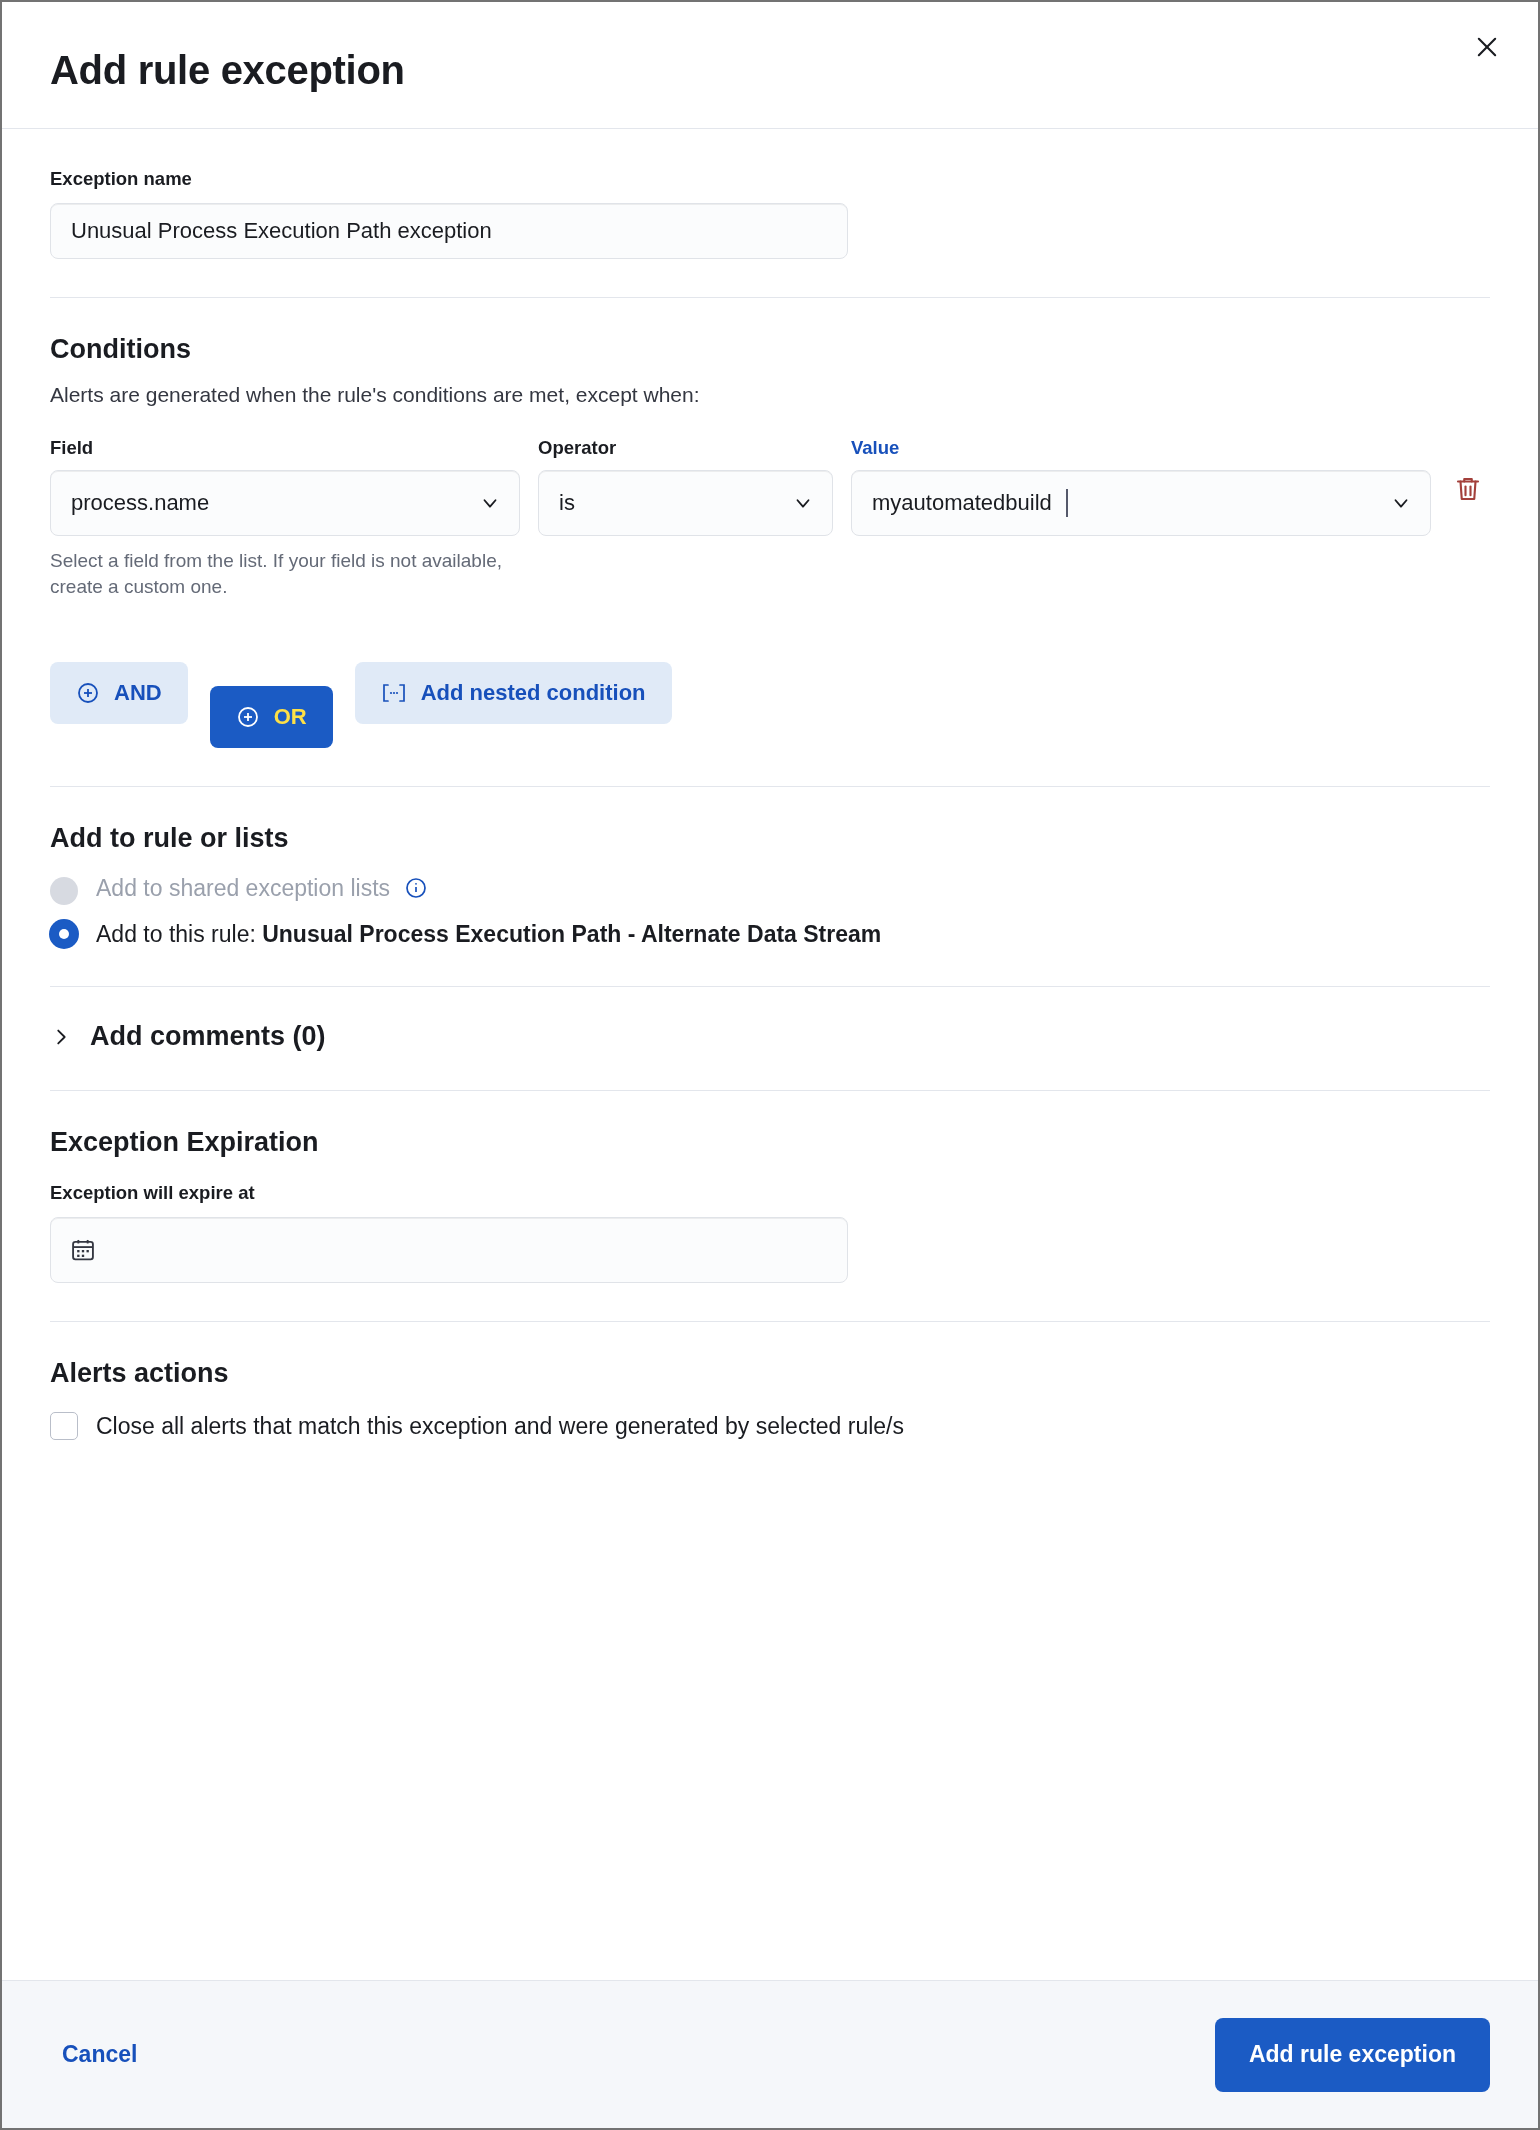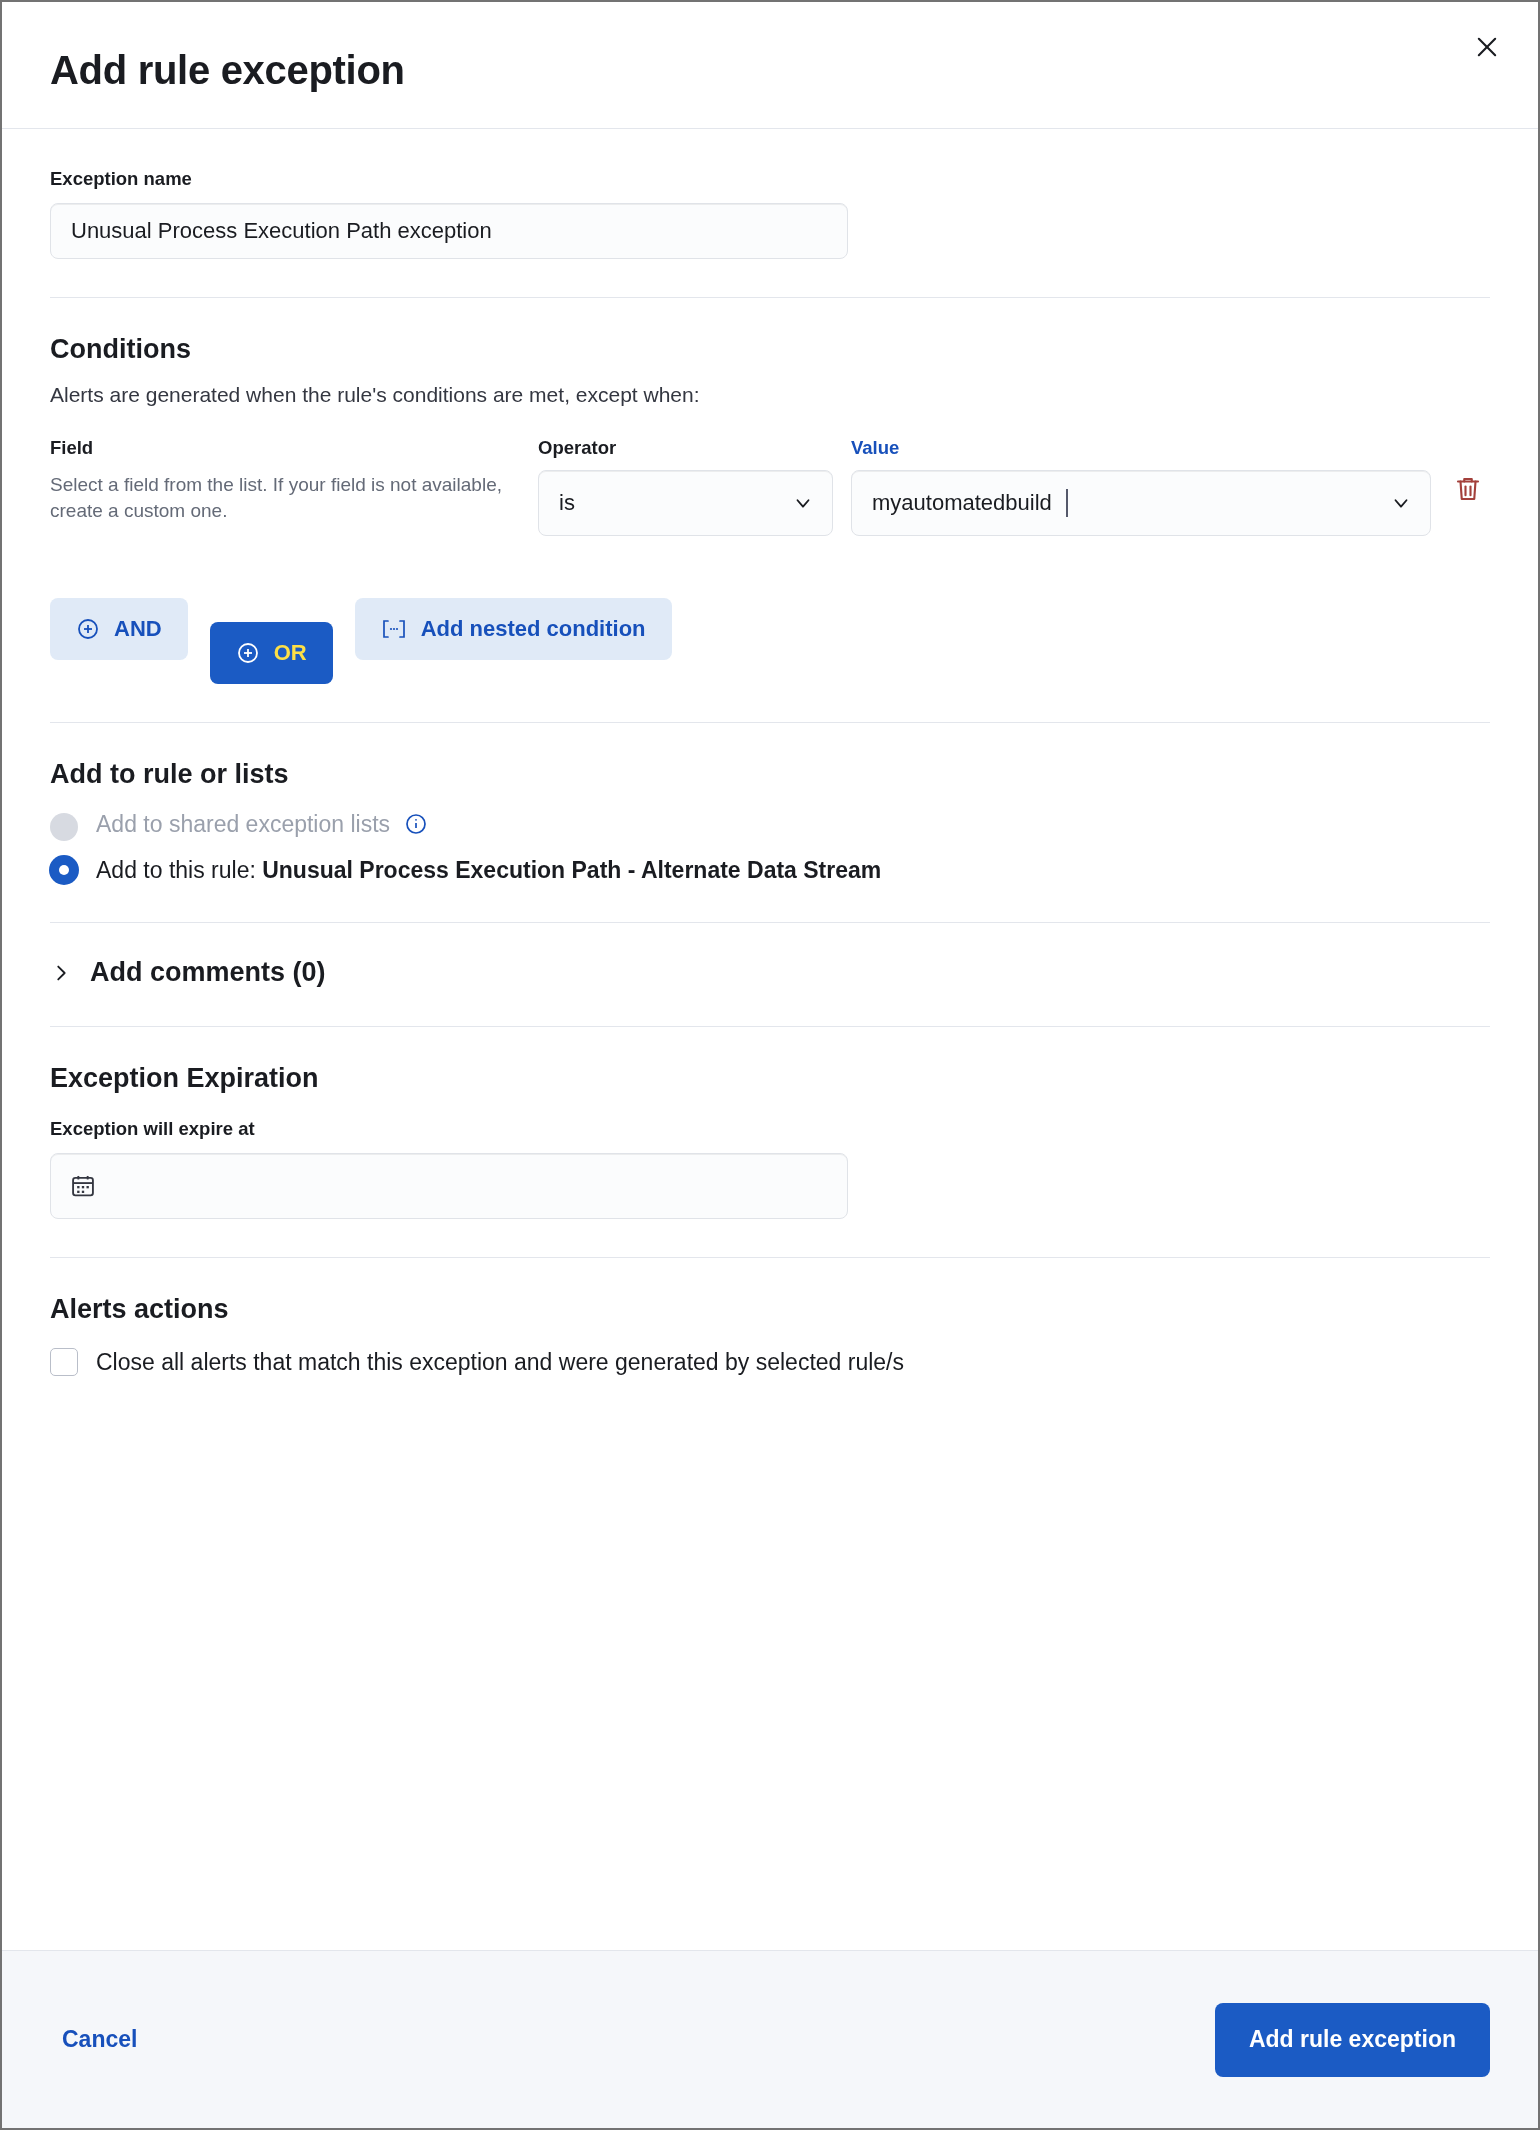--- a/index.html
+++ b/index.html
@@ -282,21 +282,21 @@
     border: 1px solid #b9bec9;
     border-radius: 5px;
     background: #ffffff;
     flex: 0 0 auto;
   }
   .check-label { font-size: 23px; color: #1a1c21; }
 
   
   .footer {
     flex: 0 0 auto;
-    height: 178px;
+    height: 148px;
     background: #f5f7fa;
     border-top: 1px solid #e3e6ec;
     display: flex;
     align-items: center;
     justify-content: space-between;
     padding: 0 48px;
   }
   .cancel-link {
     background: transparent;
     border: none;
@@ -344,20 +344,28 @@
 
     <div class="divider"></div>
 
     <div class="conditions">
       <div class="section-title">Conditions</div>
       <div class="muted-text cond-desc">Alerts are generated when the rule's conditions are met, except when:</div>
 
       <div class="cond-grid">
         <div class="col-field">
           <div class="col-head">Field</div>
+          <div class="combo">
+            <span>process.name</span>
+            <span class="caret">
+              <svg width="22" height="22" viewBox="0 0 24 24" fill="none" stroke="#1a1c21" stroke-width="2" stroke-linecap="round" stroke-linejoin="round">
+                  <polyline points="6 9 12 16 18 9"></polyline>
+                </svg>
+            </span>
+          </div>
           <div class="help-text">Select a field from the list. If your field is not available, create a custom one.</div>
         </div>
 
         <div class="col-operator">
           <div class="col-head">Operator</div>
           <div class="combo">
             <span>is</span>
             <span class="caret">
               <svg width="22" height="22" viewBox="0 0 24 24" fill="none" stroke="#1a1c21" stroke-width="2" stroke-linecap="round" stroke-linejoin="round">
                   <polyline points="6 9 12 16 18 9"></polyline>

